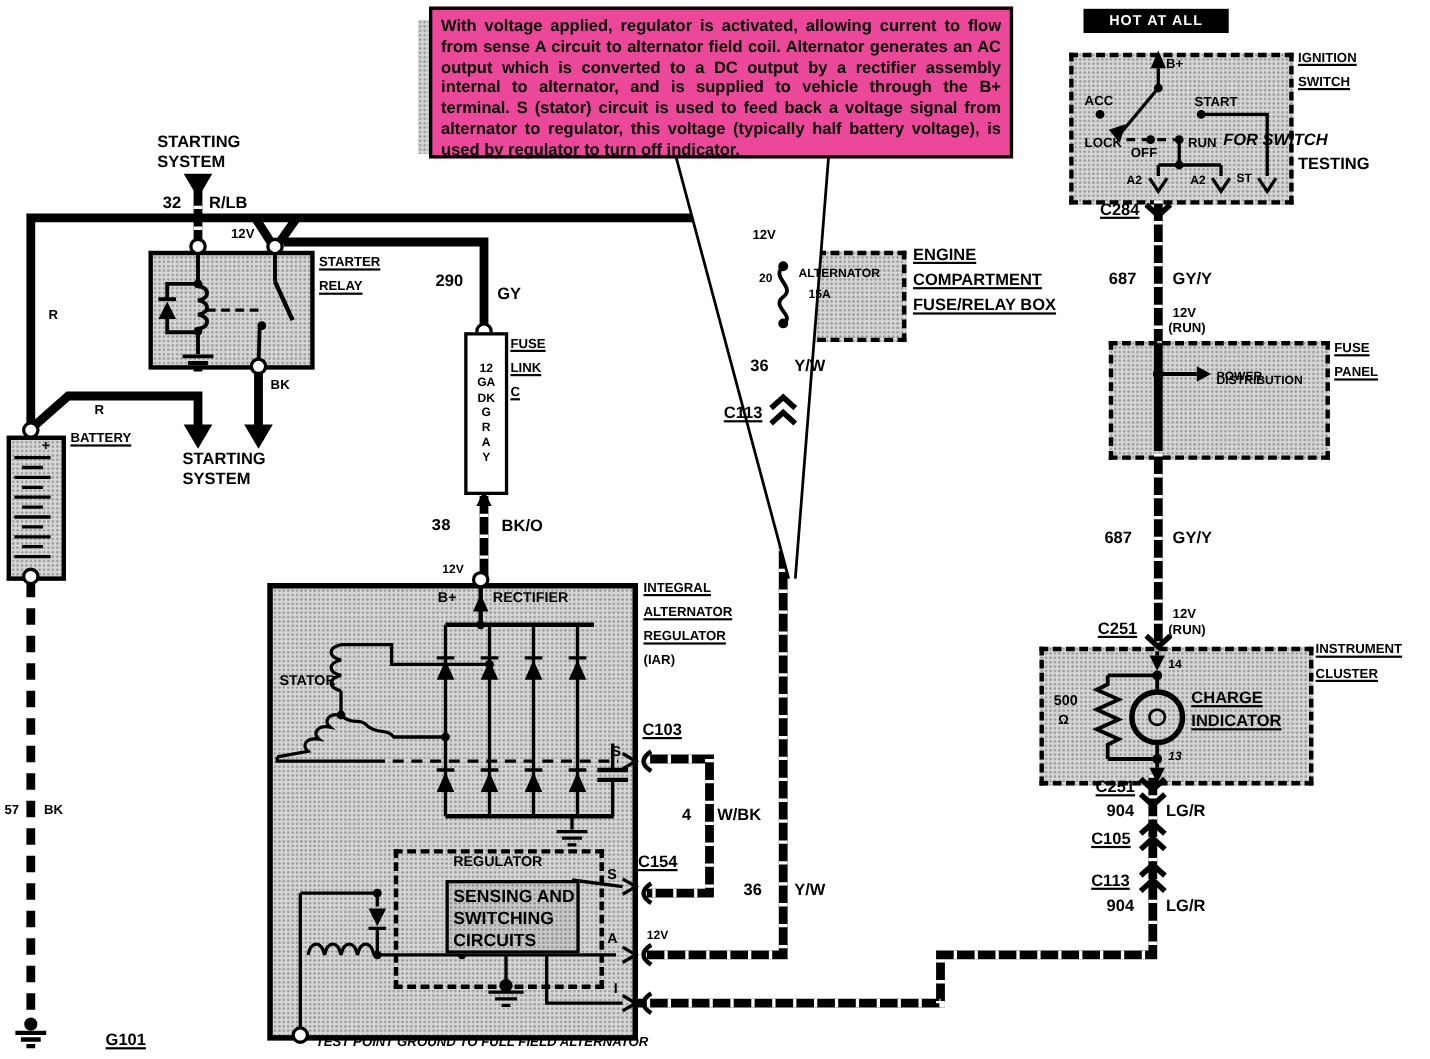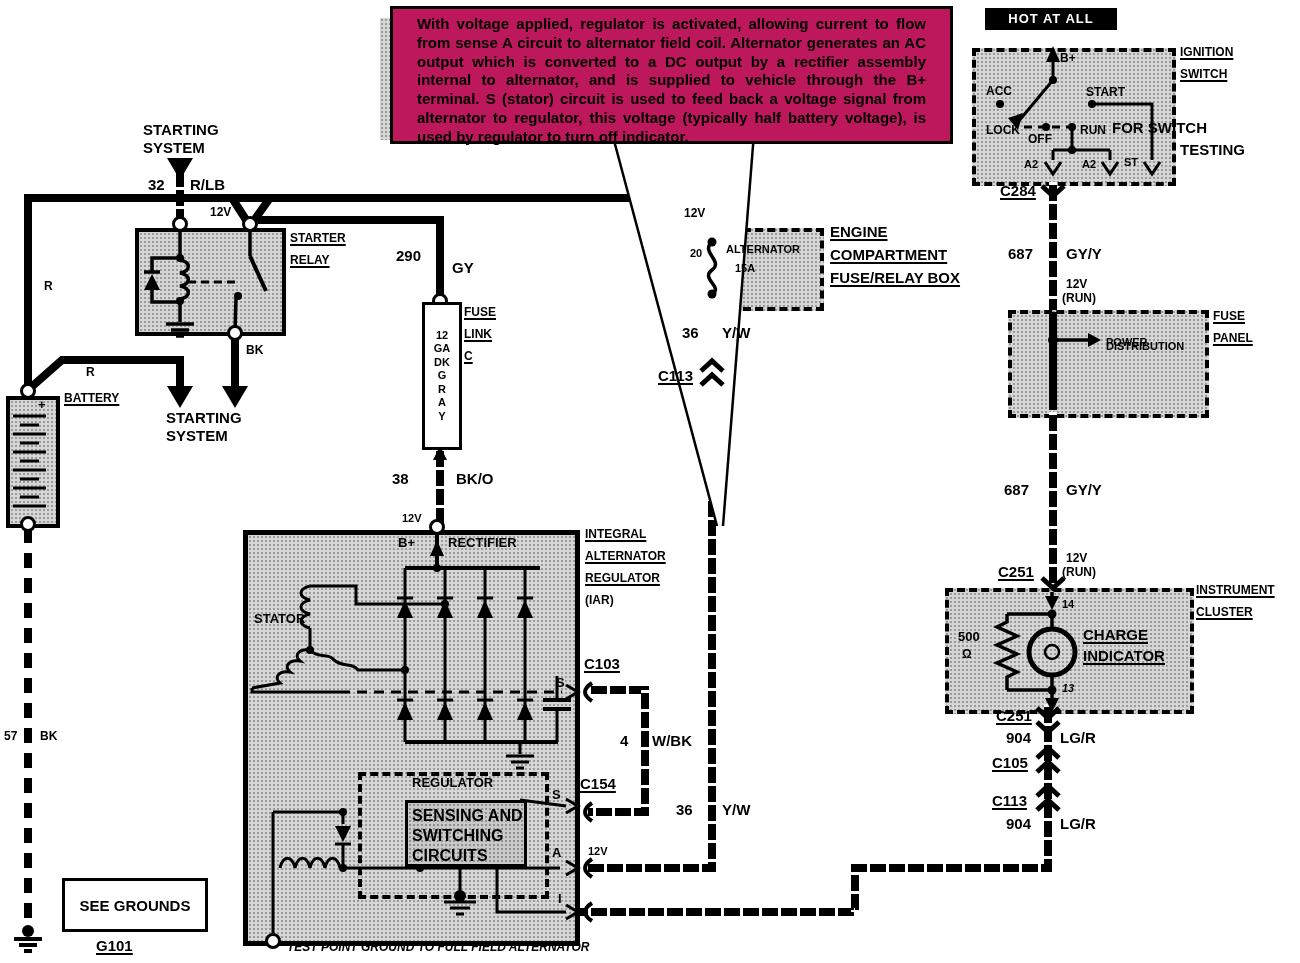--- a/index.html
+++ b/index.html
@@ -4,22 +4,22 @@
 <style>
   html,body{margin:0;padding:0;background:#fff;}
   #page{position:relative;width:1300px;height:963px;background:#fff;overflow:hidden;
         font-family:"Liberation Sans",sans-serif;color:#000;}
   .lb{position:absolute;font-weight:bold;font-size:15px;white-space:nowrap;line-height:1.1;}
   .u{text-decoration:underline;text-decoration-thickness:2px;text-underline-offset:2px;}
   .s11{font-size:11px;} .s12{font-size:12px;} .s13{font-size:13px;} .s16{font-size:12px;}
   .stip{position:absolute;background-color:#d6d6d6;
         background-image:radial-gradient(#9a9a9a 1px,transparent 1.25px);background-size:4px 4px;}
   #note-shadow{position:absolute;left:380px;top:18px;width:517px;height:122px;}
-  #note-box{position:absolute;left:390px;top:6px;width:509px;height:120px;background:#be185d;
-            border:3px solid #000;padding:6px 24px;}
+  #note-box{position:absolute;left:390px;top:6px;width:509px;height:120px;background:#ec4899;
+            border:3px solid #000;padding:6px 8px;}
   #note-box .txt{font-weight:bold;font-size:15px;line-height:1.25;text-align:justify;}
   #hot-tag{position:absolute;left:985px;top:8px;width:132px;height:22px;background:#000;color:#fff;
            font-weight:bold;font-size:13px;text-align:center;line-height:22px;letter-spacing:1px;}
   #see-grounds{position:absolute;left:62px;top:878px;width:140px;height:48px;border:3px solid #000;
                background:#fff;display:flex;align-items:center;justify-content:center;font-weight:bold;font-size:15px;}
   #fuse-link-box{position:absolute;left:422px;top:302px;width:34px;height:142px;border:3px solid #000;
                  background:#fff;display:flex;flex-direction:column;align-items:center;justify-content:center;}
   #fuse-link-box div{font-weight:bold;font-size:11px;line-height:1.23;}
   #sensing-box{position:absolute;left:405px;top:800px;width:112px;height:58px;border:3px solid #000;
                background-color:#c9c9c9;background-image:radial-gradient(#8f8f8f 1px,transparent 1.25px);
@@ -231,21 +231,21 @@
   </svg>
 
   <div id="note-box">
     <div class="txt">With voltage applied, regulator is activated, allowing current to flow from sense A circuit to alternator field coil. Alternator generates an AC output which is converted to a DC output by a rectifier assembly internal to alternator, and is supplied to vehicle through the B+ terminal. S (stator) circuit is used to feed back a voltage signal from alternator to regulator, this voltage (typically half battery voltage), is used by regulator to turn off indicator.</div>
   </div>
 
   <div id="hot-tag">HOT AT ALL TIMES</div>
 
   <div class="lb s16 u" style="left:1180px;top:46px;">IGNITION</div>
   <div class="lb s16 u" style="left:1180px;top:68px;">SWITCH</div>
-  <div class="lb" style="left:1112px;top:120px;">FOR SWITCH</div>
+  <div class="lb" style="left:1112px;top:120px;font-style:italic;">FOR SWITCH</div>
   <div class="lb" style="left:1180px;top:142px;">TESTING</div>
   <div class="lb s12" style="left:1060px;top:52px;">B+</div>
   <div class="lb s12" style="left:986px;top:85px;">ACC</div>
   <div class="lb s12" style="left:1086px;top:86px;">START</div>
   <div class="lb s12" style="left:986px;top:124px;">LOCK</div>
   <div class="lb s12" style="left:1028px;top:133px;">OFF</div>
   <div class="lb s12" style="left:1080px;top:124px;">RUN</div>
   <div class="lb s11" style="left:1024px;top:158px;">A2</div>
   <div class="lb s11" style="left:1082px;top:158px;">A2</div>
   <div class="lb s11" style="left:1124px;top:156px;">ST</div>
@@ -316,21 +316,21 @@
     <div>GA</div>
     <div>DK</div>
     <div>G</div>
     <div>R</div>
     <div>A</div>
     <div>Y</div>
   </div>
   <div class="lb s16 u" style="left:464px;top:306px;">FUSE</div>
   <div class="lb s16 u" style="left:464px;top:328px;">LINK</div>
   <div class="lb s16 u" style="left:464px;top:350px;">C</div>
-  <div class="lb" style="left:392px;top:471px;">38</div>
+  <div class="lb" style="left:392px;top:471px;font-family:Liberation Mono, monospace;">38</div>
   <div class="lb" style="left:456px;top:471px;">BK/O</div>
   <div class="lb s11" style="left:402px;top:512px;">12V</div>
 
   <div class="lb s16 u" style="left:585px;top:528px;">INTEGRAL</div>
   <div class="lb s16 u" style="left:585px;top:550px;">ALTERNATOR</div>
   <div class="lb s16 u" style="left:585px;top:572px;">REGULATOR</div>
   <div class="lb s16" style="left:585px;top:594px;">(IAR)</div>
   <div class="lb s13" style="left:398px;top:536px;">B+</div>
   <div class="lb s13" style="left:448px;top:536px;">RECTIFIER</div>
   <div class="lb s13" style="left:254px;top:612px;">STATOR</div>
@@ -346,18 +346,15 @@
   <div class="lb s11" style="left:588px;top:845px;">12V</div>
   <div id="sensing-box">
     <div>SENSING AND</div>
     <div>SWITCHING</div>
     <div>CIRCUITS</div>
   </div>
   <div class="lb s12" style="left:287px;top:941px;font-style:italic;">TEST POINT GROUND TO FULL FIELD ALTERNATOR</div>
 
   <div class="lb s16" style="left:4px;top:730px;">57</div>
   <div class="lb s16" style="left:40px;top:730px;">BK</div>
-  <div id="see-grounds">
-    <span>SEE GROUNDS</span>
-  </div>
   <div class="lb u" style="left:56px;top:938px;margin-left:40px;">G101</div>
 
 </div>
 
 </body></html>

